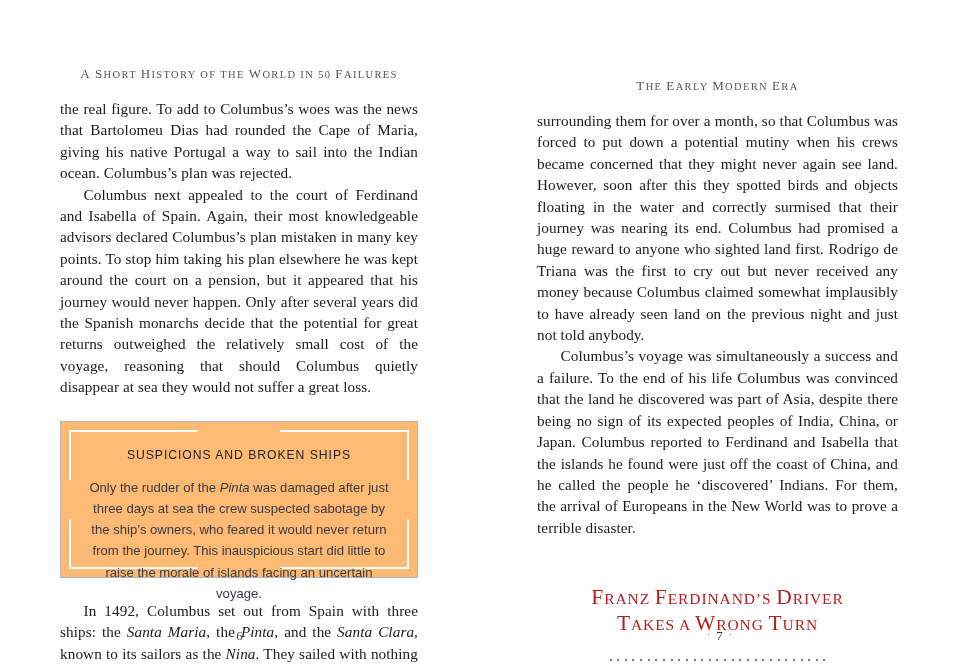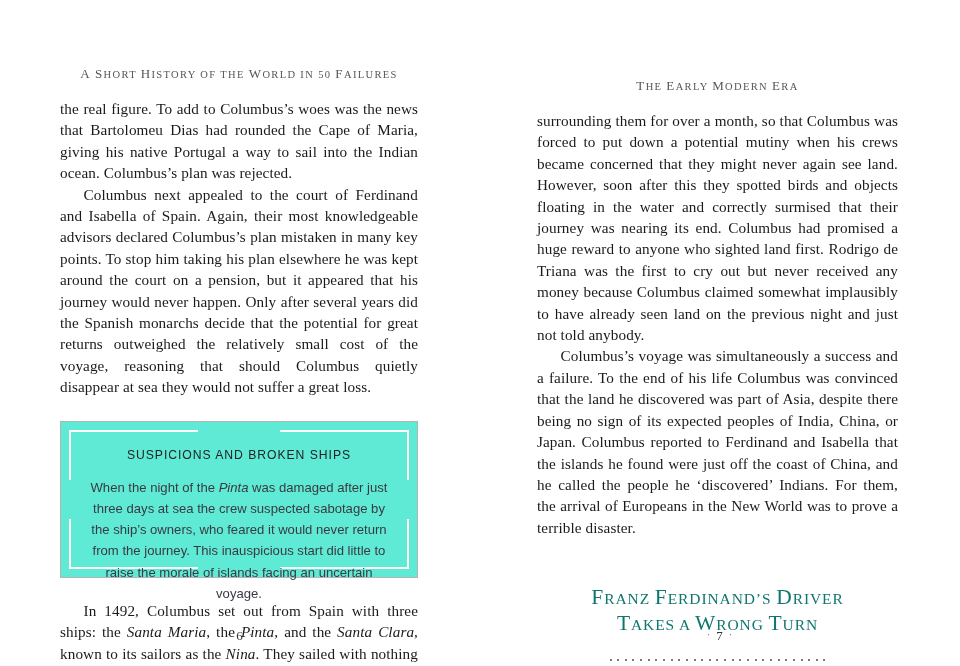--- a/index.html
+++ b/index.html
@@ -64,21 +64,21 @@
   }
   p.body + p.body { text-indent: 1.55em; }
   p.body.noindent { text-indent: 0; }
   p.body.indent   { text-indent: 1.55em; }
   em { font-style: italic; }
 
   
   .callout {
     position: relative;
     margin: 23px 0 0 0;
-    background: #5eead4;
+    background: #fdba74;
     border: 1px solid #b4b4b4;
     box-sizing: border-box;
     padding: 22px 26px 24px 26px;
     height: 157px;
   }
   .callout-frame {
     position: absolute;
     left: 8px;
     top: 8px;
     right: 8px;
@@ -125,21 +125,21 @@
     margin: 47px 0 0 0;
     text-align: center;
   }
   .chapter-head .line {
     display: block;
     font-family: "Liberation Serif", serif;
     font-weight: normal;
     font-size: 15.5px;
     letter-spacing: 0.9px;
     line-height: 25px;
-    color: #0f766e;
+    color: #b91c1c;
     text-transform: uppercase;
     white-space: nowrap;
   }
   .chapter-head .line .cap { font-size: 21.5px; }
 
   .dot-rule {
     margin: 18px auto 0 auto;
     width: 216px;
     height: 9px;
     display: flex;
@@ -196,21 +196,21 @@
         <span class="fr-top-l"></span>
         <span class="fr-top-r"></span>
         <span class="fr-bot-l"></span>
         <span class="fr-bot-r"></span>
         <span class="fr-left-t"></span>
         <span class="fr-left-b"></span>
         <span class="fr-right-t"></span>
         <span class="fr-right-b"></span>
       </div>
       <div class="callout-title">Suspicions and Broken Ships</div>
-      <p class="callout-body"><span>When the night of the </span><em>Pinta</em><span> was damaged after just three days at sea the crew suspected sabotage by the ship’s owners, who feared it would never return from the journey. This inauspicious start did little to raise the morale of islands facing an uncertain voyage.</span></p>
+      <p class="callout-body"><span>Only the rudder of the </span><em>Pinta</em><span> was damaged after just three days at sea the crew suspected sabotage by the ship’s owners, who feared it would never return from the journey. This inauspicious start did little to raise the morale of islands facing an uncertain voyage.</span></p>
     </div>
 
     <p class="body indent" style="margin-top:22px"><span>In 1492, Columbus set out from Spain with three ships: the </span><em>Santa Maria</em><span>, the </span><em>Pinta</em><span>, and the </span><em>Santa Clara</em><span>, known to its sailors as the </span><em>Nina</em><span>. They sailed with nothing but ocean waves</span></p>
 
     <div class="folio">
       <span class="orn">·</span><span>6</span><span class="orn">·</span>
     </div>
   </div>
 
   <div class="page page-right">

